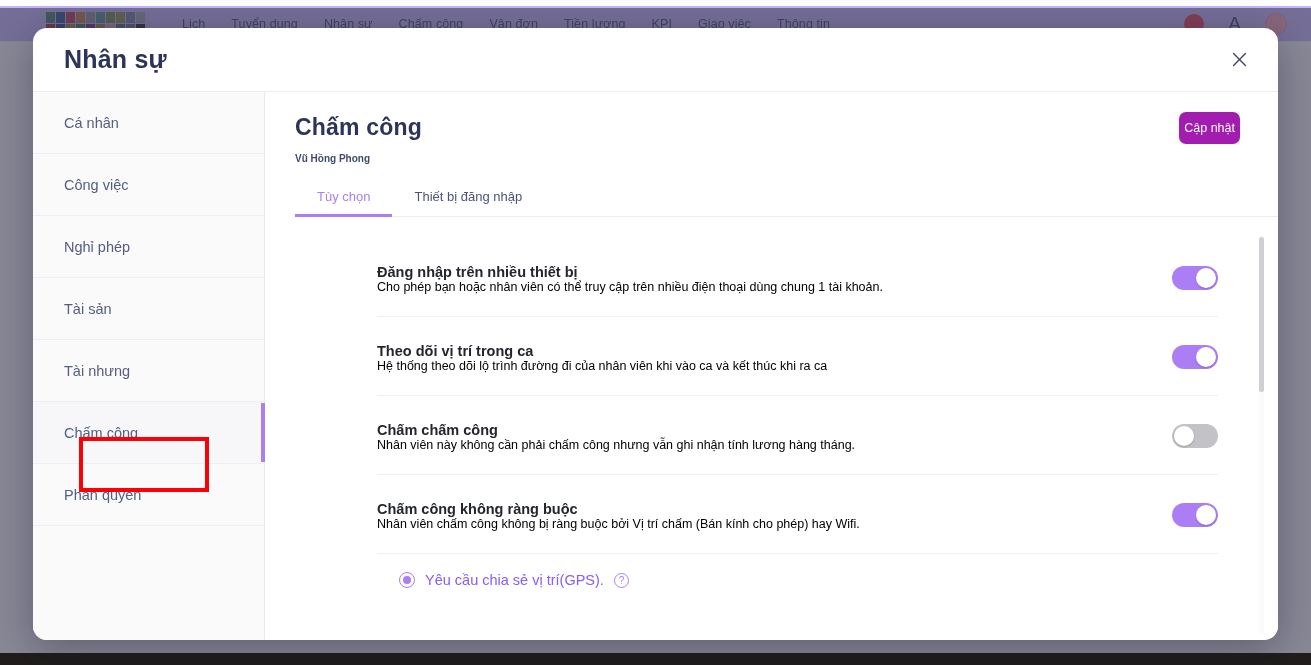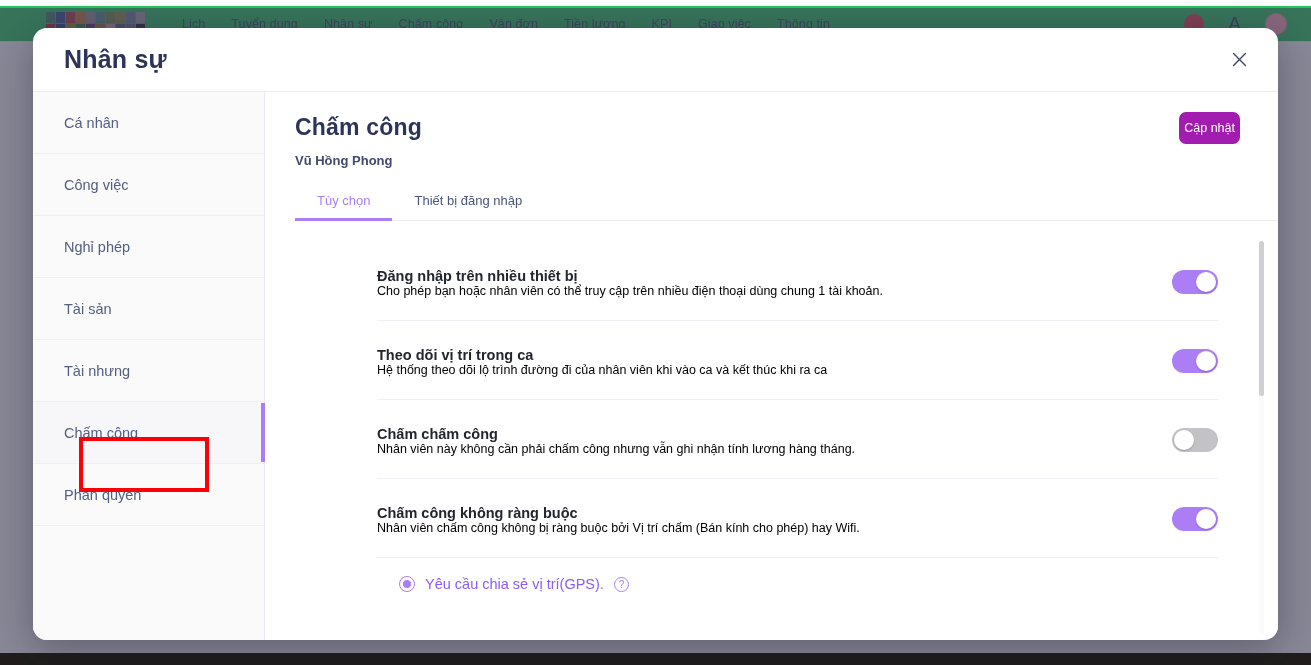--- a/index.html
+++ b/index.html
@@ -10,21 +10,21 @@
     background: #ffffff;
   }
 
   
   #app-background {
     position: absolute; inset: 0;
     background: #ffffff;
   }
   #topnav {
     position: absolute; left: 0; top: 6px; right: 0; height: 36px;
-    background: #22c55e;
+    background: #c4b5fd;
     display: flex; align-items: center;
     border-bottom: 1px solid #ececf2;
   }
   #brand-logo {
     margin-left: 46px;
     display: grid;
     grid-template-columns: repeat(10, 9px);
     grid-template-rows: 11px 11px;
     gap: 1px;
     width: 100px; height: 23px;
@@ -127,21 +127,21 @@
 
   
   #content {
     flex: 1; min-width: 0;
     background: #ffffff;
     position: relative;
     display: flex; flex-direction: column;
   }
   #content-head { padding: 22px 0 0 30px; position: relative; }
   #page-title { font-size: 23px; font-weight: 700; color: #2c3458; letter-spacing: .2px; }
-  #page-subtitle { font-size: 13px; font-weight: 700; color: #414a6b; margin-top: 12px; }
+  #page-subtitle { font-size: 10px; font-weight: 700; color: #414a6b; margin-top: 12px; }
 
   #update-button {
     position: absolute; right: 38px; top: 20px;
     background: #a21caf; color: #fff;
     border: none; border-radius: 7px;
     padding: 9px 5px;
     font-size: 12.5px;
     font-family: inherit;
     cursor: pointer;
   }

